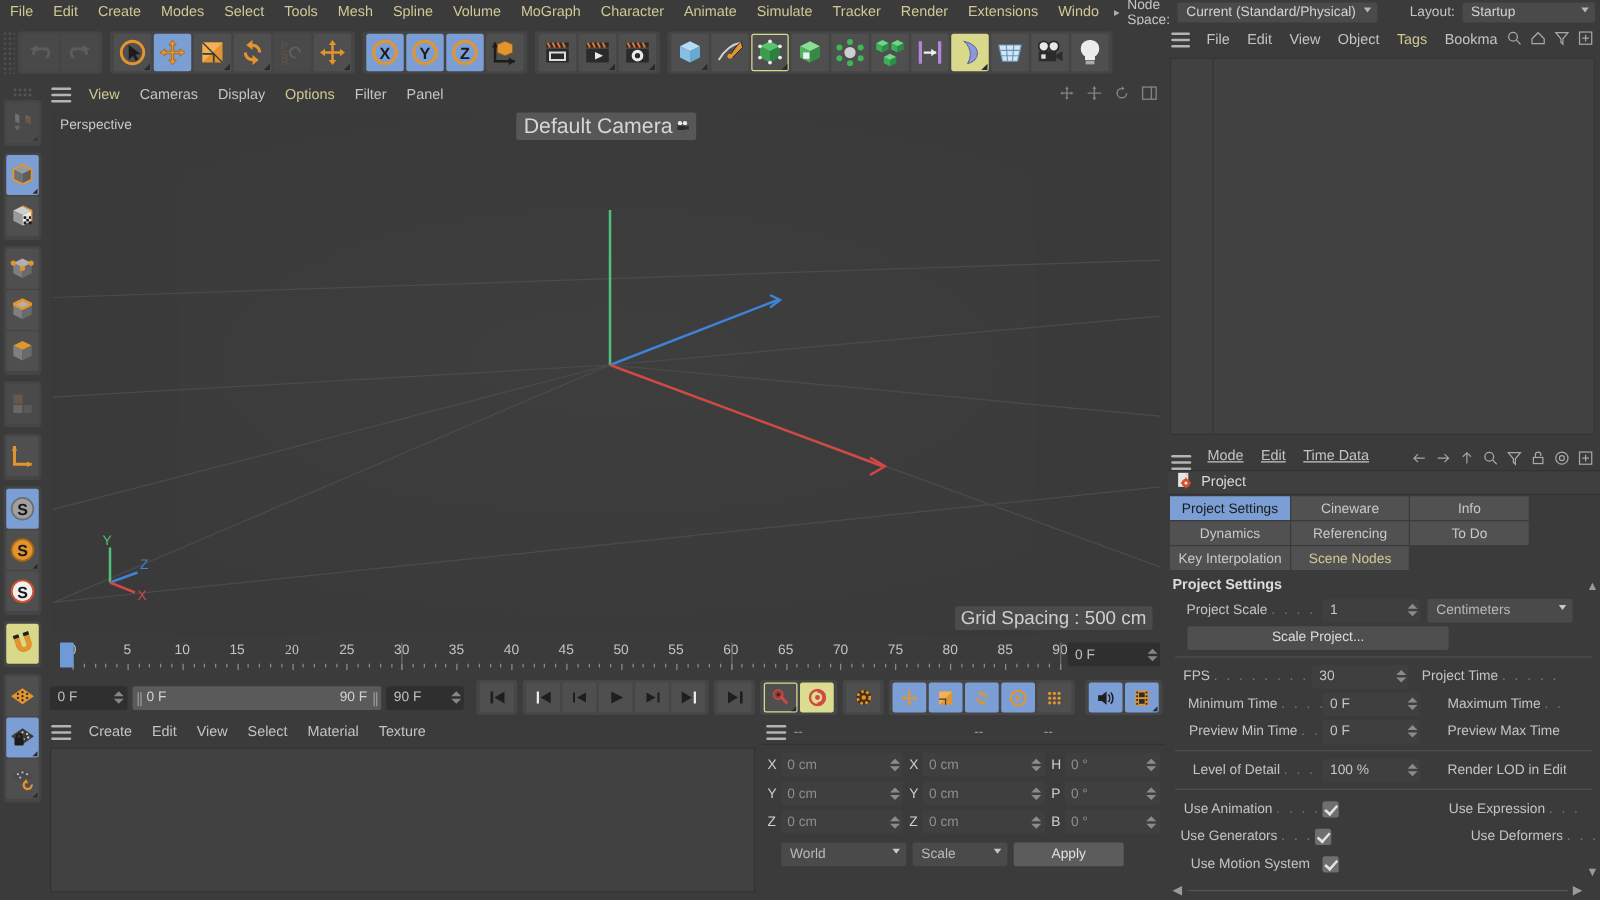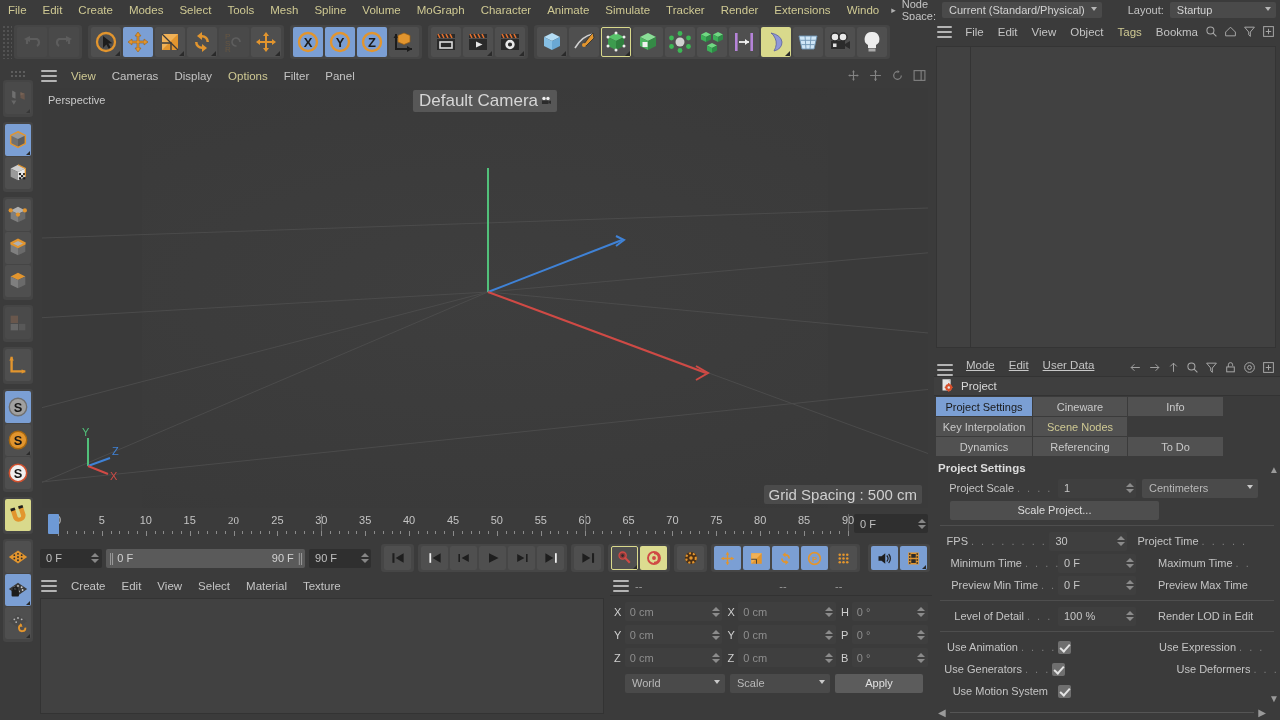--- a/index.html
+++ b/index.html
@@ -1116,21 +1116,21 @@
               <i></i>
               <i></i>
             </span>
         </span>
       </div>
       <div class="crow2">
         <span class="csel" style="width:100px">
           <span>World</span>
           <span><i class="chevd"></i></span>
         </span>
-        <span class="csel" style="width:100px">
+        <span class="csel" style="width:76px">
           <span>Scale</span>
           <span><i class="chevd"></i></span>
         </span>
         <span class="capply" style="width:88px">Apply</span>
       </div>
     </div>
   </div>
 
   <div class="objmgr">
     <div class="omenu">
@@ -1177,21 +1177,21 @@
 
   <div class="attr">
     <div class="amenu">
       <div class="hamb">
           <i></i>
           <i></i>
           <i></i>
         </div>
       <span class="mi">Mode</span>
       <span class="mi">Edit</span>
-      <span class="mi">User Data</span>
+      <span class="mi">Time Data</span>
       <div class="aicons">
         <span>
           <svg width="13" height="13" viewBox="0 0 24 24">
               <path d="M20 12 L4 12 M10 6 L4 12 L10 18" stroke="#a8a8a8" stroke-width="1.7" fill="none"></path>
             </svg>
         </span>
         <span>
           <svg width="13" height="13" viewBox="0 0 24 24">
               <path d="M4 12 L20 12 M14 6 L20 12 L14 18" stroke="#a8a8a8" stroke-width="1.7" fill="none"></path>
             </svg>
@@ -1250,27 +1250,27 @@
       </span>
       <span class="t">Project</span>
     </div>
 
     <div class="tabrow">
       <div class="tab active" style="width:96px">Project Settings</div>
       <div class="tab" style="width:94px">Cineware</div>
       <div class="tab" style="width:95px">Info</div>
     </div>
     <div class="tabrow">
-      <div class="tab" style="width:96px">Key Interpolation</div>
-      <div class="tab y" style="width:94px">Scene Nodes</div>
-    </div>
-    <div class="tabrow">
       <div class="tab" style="width:96px">Dynamics</div>
       <div class="tab" style="width:94px">Referencing</div>
       <div class="tab" style="width:95px">To Do</div>
+    </div>
+    <div class="tabrow">
+      <div class="tab" style="width:96px">Key Interpolation</div>
+      <div class="tab y" style="width:94px">Scene Nodes</div>
     </div>
 
     <div class="asec">Project Settings</div>
 
     <div class="prow">
       <span class="plabel" style="width:76px;text-align:right">Project Scale</span>
       <span class="pdots" style="max-width:44px">. . . . .</span>
       <span class="pfield" style="width:78px">
         <span class="v">1</span>
         <span class="spin">

